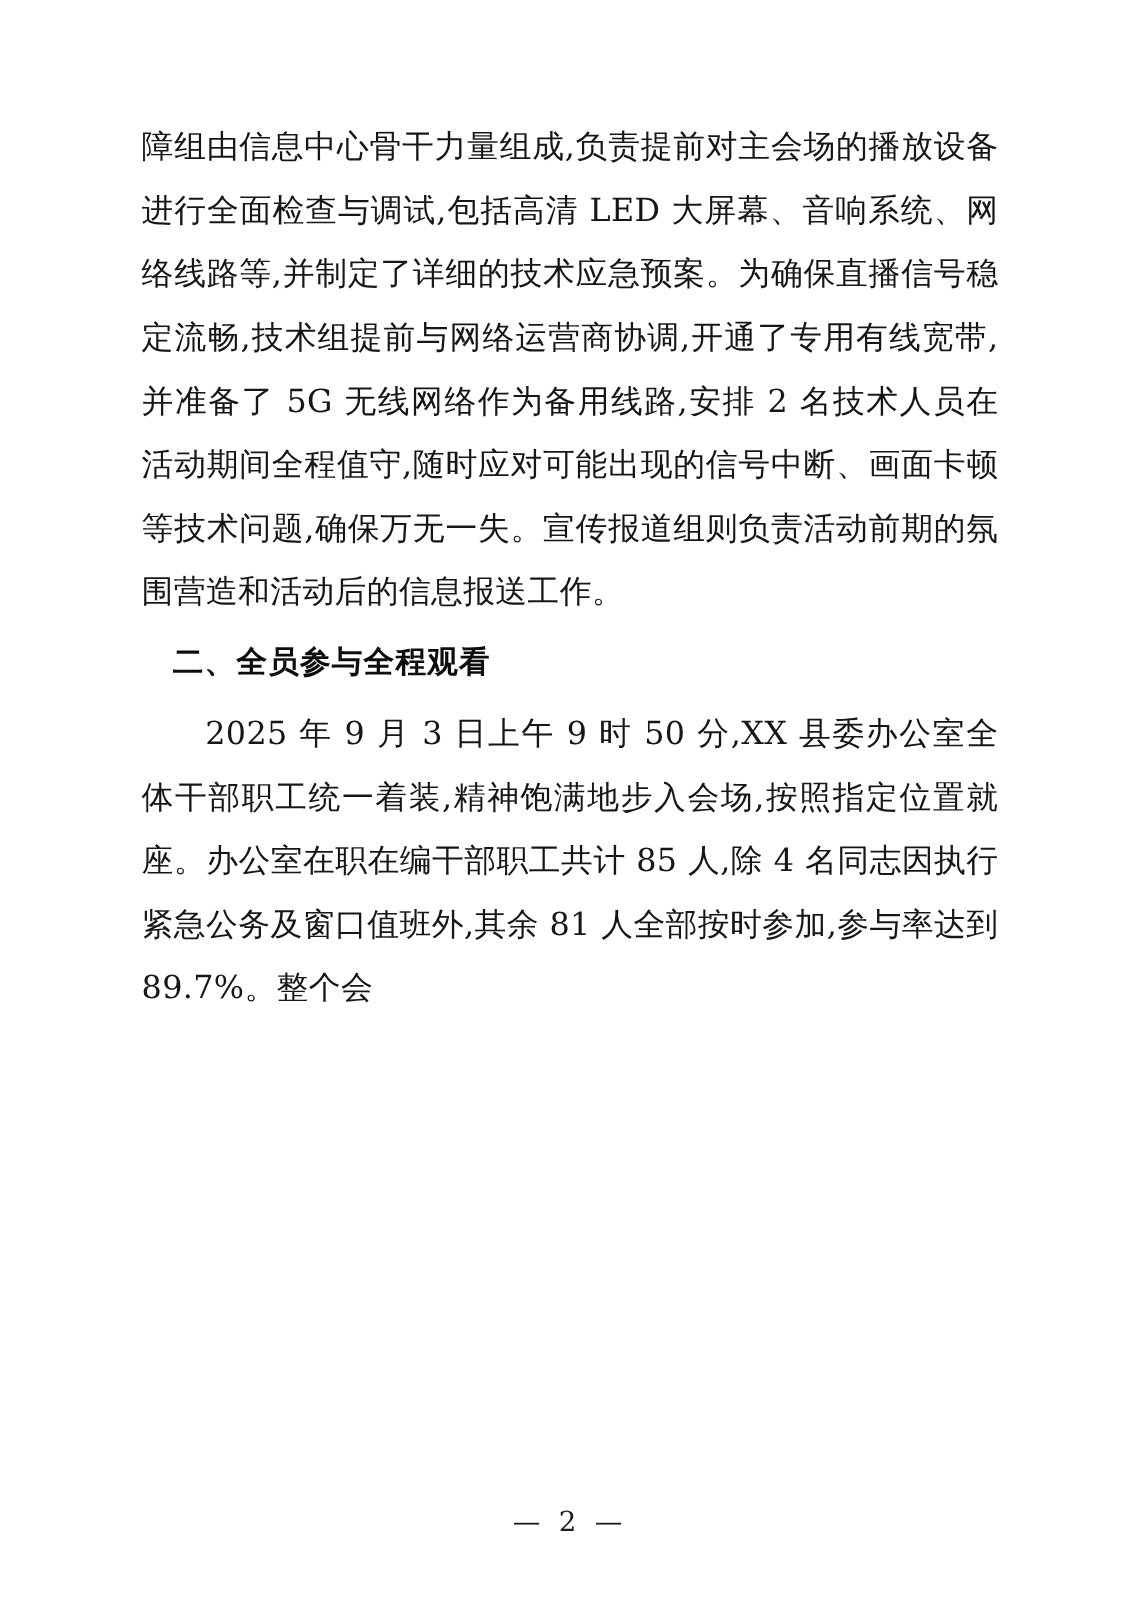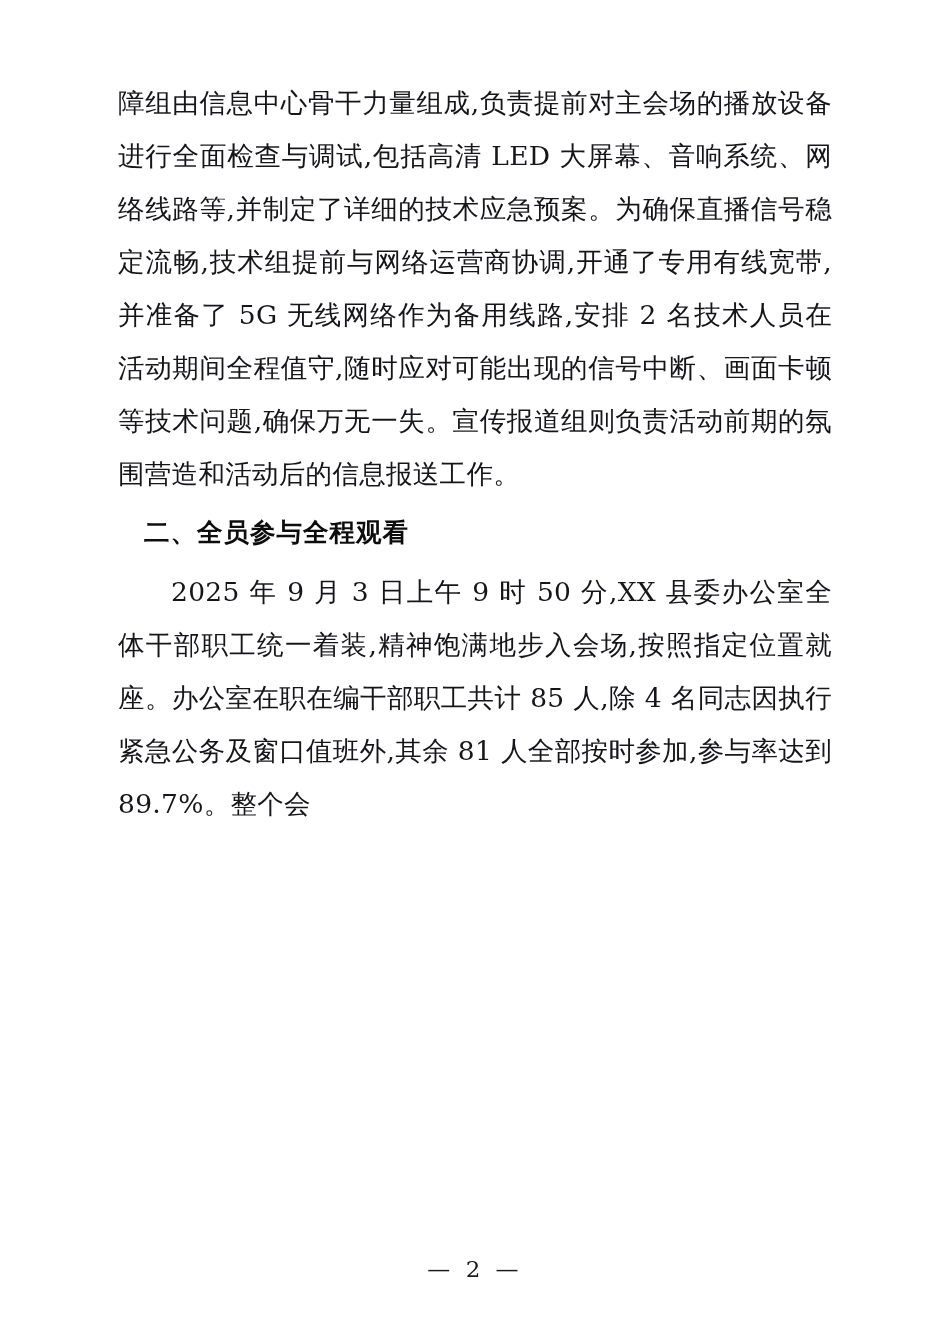--- a/index.html
+++ b/index.html
@@ -15,21 +15,21 @@
     position: relative;
     overflow: hidden;
   }
   .page {
     position: absolute;
     left: 0;
     top: 0;
     width: 950px;
     height: 1344px;
     box-sizing: border-box;
-    padding: 76px 118px 0 118px;
+    padding: 96px 118px 0 118px;
   }
   .body-text {
     font-size: 26.5px;
     line-height: 53px;
     text-align: justify;
     text-justify: inter-ideograph;
     letter-spacing: 0.3px;
     color: #16161a;
   }
   .para {

